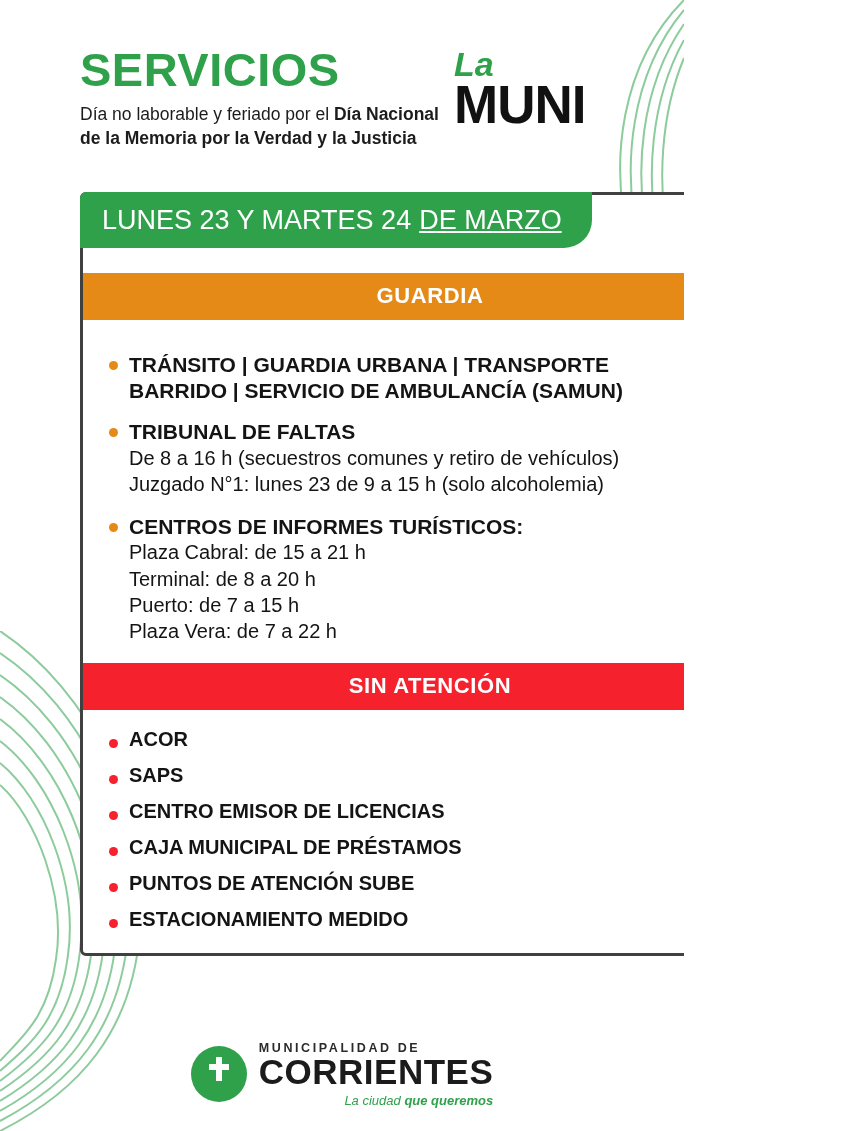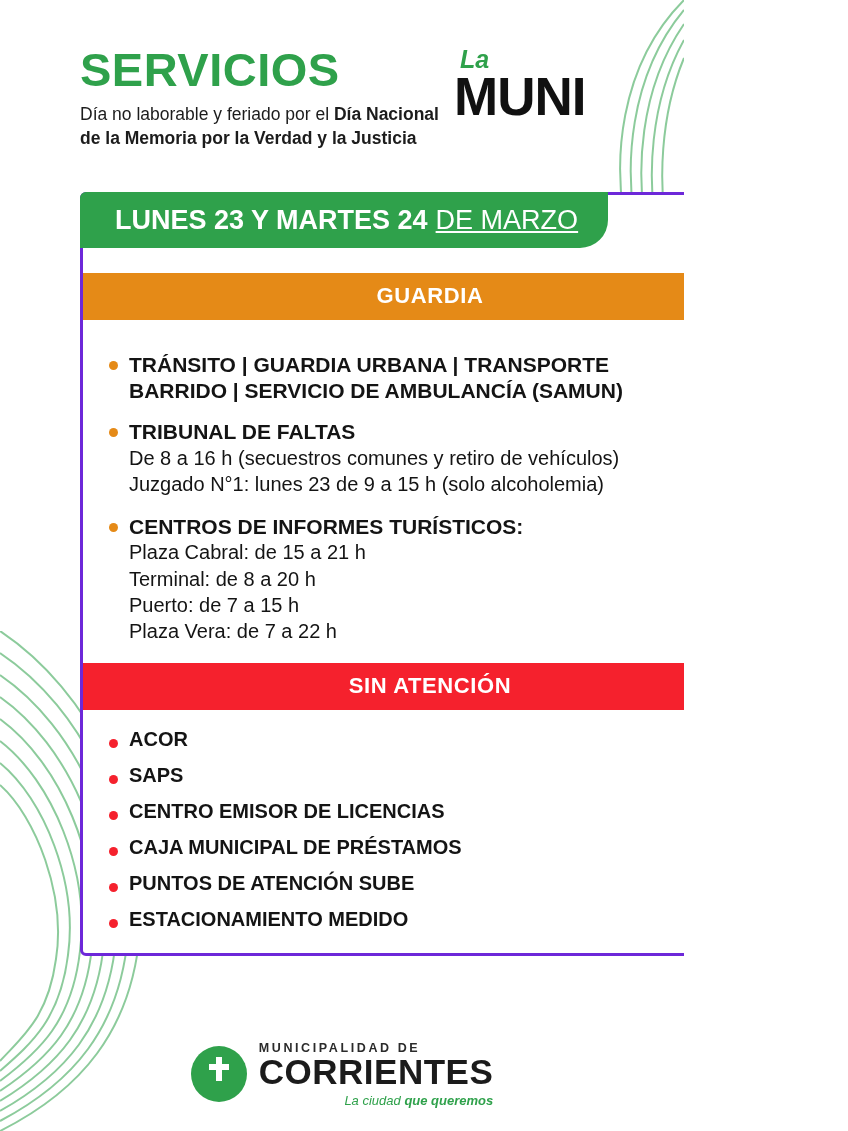--- a/index.html
+++ b/index.html
@@ -48,59 +48,58 @@
   .subtitle b { font-weight: bold; }
 
   
   .muni-logo {
     position: absolute;
     right: 55px; top: 48px;
     width: 175px; height: 90px;
     text-align: left;
   }
   .muni-la {
-    font-size: 25px;
+    font-size: 34px;
     font-weight: bold;
     font-style: italic;
     color: #2fa14b;
     line-height: 0.95;
-    margin-left: 6px;
   }
   .muni-muni {
     font-size: 53px;
     font-weight: bold;
     color: #111111;
     letter-spacing: -1px;
     line-height: 0.95;
   }
 
   
   .card {
     position: absolute;
     left: 80px; top: 192px;
     width: 700px;
-    border: 3px solid #6d28d9;
+    border: 3px solid #404040;
     border-radius: 6px;
     background: #ffffff;
   }
   .date-ribbon {
     position: absolute;
     left: 80px; top: 192px;
     height: 56px;
     padding: 0 30px 0 22px;
     background: #2fa14b;
     color: #ffffff;
     display: flex;
     align-items: center;
     border-top-left-radius: 6px;
     border-bottom-right-radius: 28px;
     font-size: 27px;
     z-index: 5;
   }
-  .date-strong { font-weight: bold; margin-left: 13px; }
+  .date-strong { font-weight: normal; }
   .date-light { font-weight: 400; margin-left: 8px; text-decoration: underline; }
 
   .card-inner { padding-top: 56px; }
 
   .band {
     text-align: center;
     color: #ffffff;
     font-weight: bold;
     font-size: 22px;
     letter-spacing: 0.6px;

